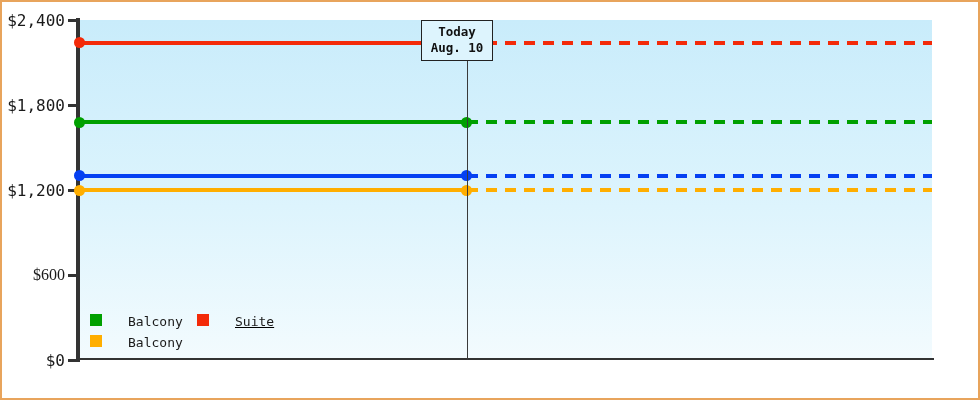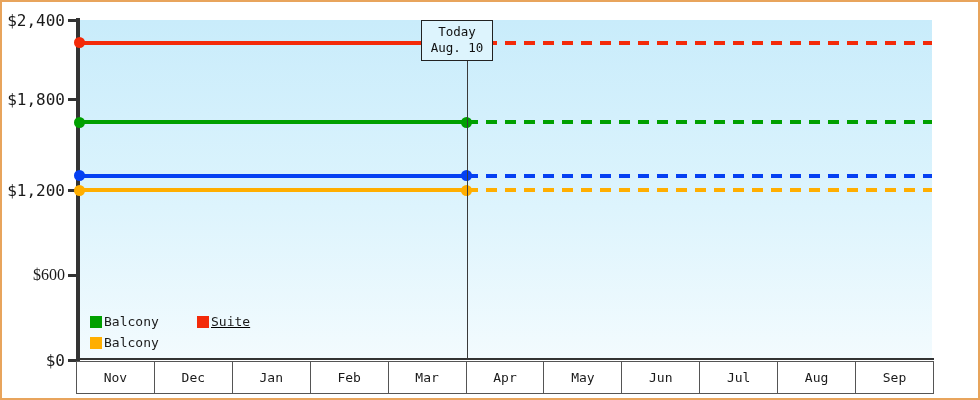--- a/index.html
+++ b/index.html
@@ -101,36 +101,37 @@
     position: absolute;
     box-sizing: border-box;
     border: 1px solid #222222;
     background: #ddf4fd;
     padding: 3px 9px 4px 9px;
     text-align: center;
     line-height: 16px;
     font-size: 12.5px;
     color: #111111;
     white-space: nowrap;
+    font-weight: bold;
   }
 
   
   .legend {
     position: absolute;
     left: 88px;
     top: 309px;
   }
   .legend-row {
     display: flex;
     align-items: center;
     height: 21px;
   }
   .legend-item {
     display: flex;
-    align-items: center;
+    gap: 24px;
   }
   .legend-item + .legend-item { margin-left: 12px; text-decoration: underline; }
   .legend-swatch {
     width: 12px;
     height: 12px;
     flex: 0 0 auto;
   }
   .legend-label {
     font-size: 13px;
     color: #1a1a1a;
@@ -182,21 +183,21 @@
         <span class="tick-label">$0</span>
       </div>
       <div class="y-tick" style="top: 273px; font-family: Liberation Serif, serif;">
         <span class="tick-mark"></span>
         <span class="tick-label">$600</span>
       </div>
       <div class="y-tick" style="top: 188px;">
         <span class="tick-mark"></span>
         <span class="tick-label">$1,200</span>
       </div>
-      <div class="y-tick" style="top: 97px;">
+      <div class="y-tick" style="top: 103px;">
         <span class="tick-mark"></span>
         <span class="tick-label">$1,800</span>
       </div>
       <div class="y-tick" style="top: 18px;">
         <span class="tick-mark"></span>
         <span class="tick-label">$2,400</span>
       </div>
     </div>
 
   <div id="series-layer">
@@ -236,27 +237,14 @@
       </div>
     </div>
     <div class="legend-row">
       <div class="legend-item legend-col-a">
         <span class="legend-swatch" id="sw-2" style="background: rgb(255, 174, 0);"></span>
         <span class="legend-label">Balcony</span>
       </div>
     </div>
   </div>
 
-  <div class="x-axis" id="x-axis">
-      <div class="x-cell">Nov</div>
-      <div class="x-cell">Dec</div>
-      <div class="x-cell">Jan</div>
-      <div class="x-cell">Feb</div>
-      <div class="x-cell">Mar</div>
-      <div class="x-cell">Apr</div>
-      <div class="x-cell">May</div>
-      <div class="x-cell">Jun</div>
-      <div class="x-cell">Jul</div>
-      <div class="x-cell">Aug</div>
-      <div class="x-cell">Sep</div>
-    </div>
 
 </div>
 
 </body></html>

